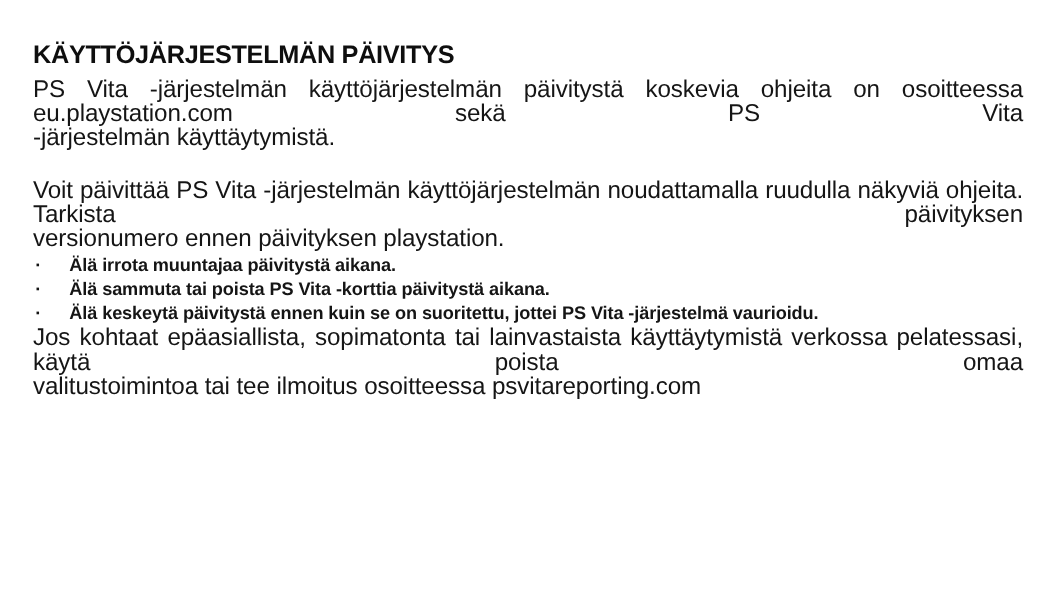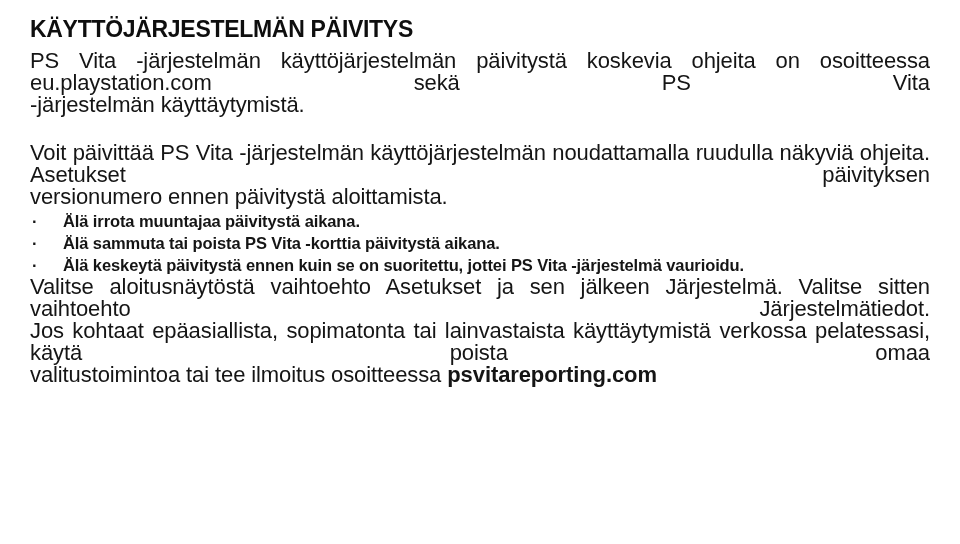--- a/index.html
+++ b/index.html
@@ -3,21 +3,21 @@
 <meta charset="utf-8">
 <style>
   html, body { margin: 0; padding: 0; }
   body {
     width: 960px; height: 544px;
     background: #ffffff;
     color: #151515;
     font-family: "Liberation Sans", "DejaVu Sans", sans-serif;
     overflow: hidden;
   }
-  .page { padding: 14px 30px 0 30px; }
+  .page { padding: 14px 30px 0 30px; margin-top: 20px; }
   .heading {
     font-size: 23px;
     font-weight: 700;
     line-height: 30px;
     letter-spacing: -0.3px;
     margin: 0 0 6px 0;
     color: #0e0e0e;
     white-space: nowrap;
   }
   .heading.h-gap { margin-top: 16px; line-height: 28px; margin-bottom: 4px; }
@@ -42,53 +42,52 @@
     line-height: 22px;
     letter-spacing: -0.1px;
     font-weight: 700;
   }
   .bullet .dot {
     position: absolute;
     left: 2px;
     top: 0;
     font-weight: 700;
   }
-  .bold { font-weight: 700; }
+  .bold { font-weight: 400; }
 </style>
 </head>
 <body>
 
 <div class="page">
 
   <section>
     <h2 class="heading">KÄYTTÖJÄRJESTELMÄN PÄIVITYS</h2>
     <div class="para">
       <p class="line just">PS Vita -järjestelmän käyttöjärjestelmän päivitystä koskevia ohjeita on osoitteessa eu.playstation.com sekä PS Vita</p>
       <p class="line">-järjestelmän käyttäytymistä.</p>
     </div>
     <div class="para gap-top">
-      <p class="line just">Voit päivittää PS Vita -järjestelmän käyttöjärjestelmän noudattamalla ruudulla näkyviä ohjeita. Asetukset päivityksen</p>
-      <p class="line">versionumero ennen päivitystä aloittamista.</p>
+      <p class="line just">Voit päivittää PS Vita -järjestelmän käyttöjärjestelmän noudattamalla ruudulla näkyviä ohjeita. Tarkista päivityksen</p>
+      <p class="line">versionumero ennen päivityksen playstation.</p>
     </div>
     <div class="bullets">
       <div class="bullet">
         <span class="dot">·</span><span>Älä irrota muuntajaa päivitystä aikana.</span>
       </div>
       <div class="bullet">
         <span class="dot">·</span><span>Älä sammuta tai poista PS Vita -korttia päivitystä aikana.</span>
       </div>
       <div class="bullet">
         <span class="dot">·</span><span>Älä keskeytä päivitystä ennen kuin se on suoritettu, jottei PS Vita -järjestelmä vaurioidu.</span>
       </div>
     </div>
   </section>
 
   <section>
     <div class="para">
-      <p class="line just">Valitse aloitusnäytöstä vaihtoehto Asetukset ja sen jälkeen Järjestelmä. Valitse sitten vaihtoehto Järjestelmätiedot.</p>
     </div>
   </section>
 
   <section>
     <div class="para">
       <p class="line just">Jos kohtaat epäasiallista, sopimatonta tai lainvastaista käyttäytymistä verkossa pelatessasi, käytä poista omaa</p>
       <p class="line"><span>valitustoimintoa tai tee ilmoitus osoitteessa </span><span class="bold">psvitareporting.com</span></p>
     </div>
   </section>
 

